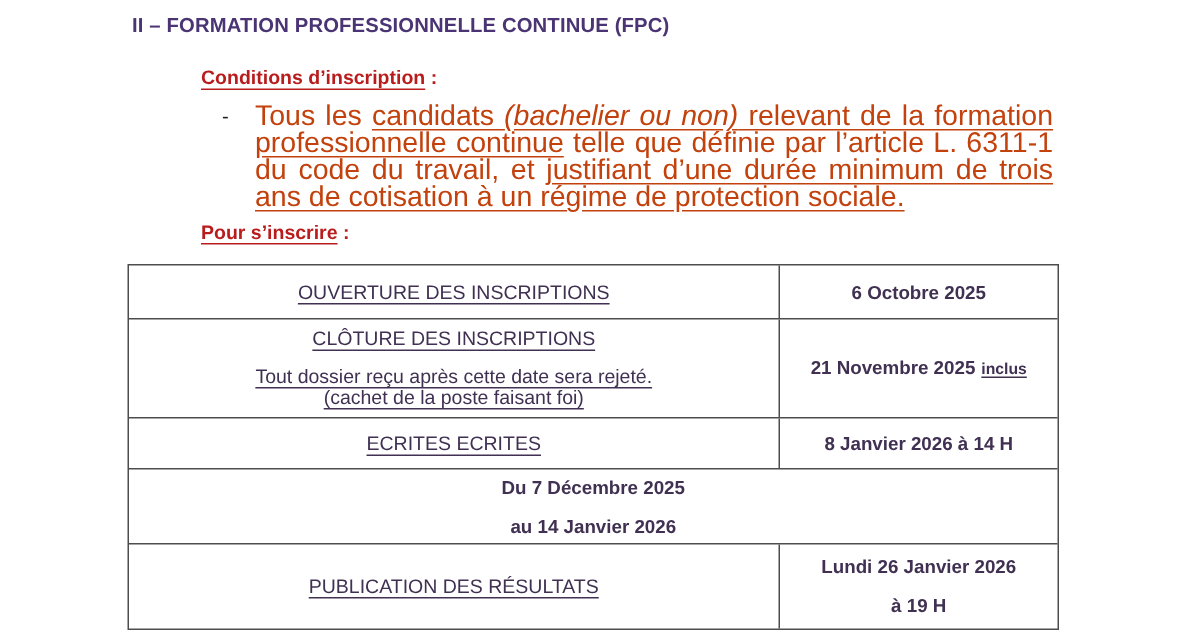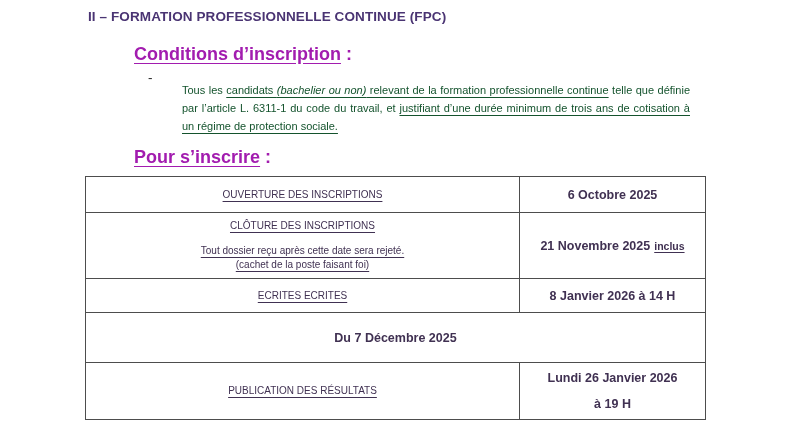--- a/index.html
+++ b/index.html
@@ -21,40 +21,40 @@
   .doc-title{
     position:absolute;left:88px;top:9px;
     font-size:13.5px;font-weight:bold;
     color:var(--title-purple);
     letter-spacing:0.1px;
     white-space:nowrap;
   }
   
   .sub-heading{
     position:absolute;left:134px;
-    font-size:18px;font-weight:bold;color:#a21caf;
+    font-size:13px;font-weight:bold;color:#b91c1c;
     white-space:nowrap;
   }
   .sub-heading .hu{text-decoration:underline;text-underline-offset:3px;}
   .heading-conditions{top:44px;}
   .heading-enroll{top:147px;}
   
   .para{
     position:absolute;left:148px;top:69px;width:554px;
     display:flex;align-items:flex-start;
   }
   .para .dash{
     flex:0 0 22px;
     font-size:13.5px;line-height:18px;
   }
   .para .ptext{
-    flex:1;margin:12px;
-    font-size:11px;line-height:18px;
+    flex:1;margin:0;
+    font-size:19px;line-height:18px;
     text-align:justify;
-    color:#14532d;
+    color:#c2410c;
   }
   .u{text-decoration:underline;text-underline-offset:2.5px;}
   .ui{text-decoration:underline;text-underline-offset:2.5px;font-style:italic;}
   
   .sched-table{
     position:absolute;left:85px;top:176px;width:621px;
     border:1px solid var(--border-gray);
     box-sizing:border-box;
     color:var(--table-purple);
   }
@@ -66,21 +66,21 @@
   .r4{height:49px;}
   .r5{height:56px;}
   .cell{
     display:flex;flex-direction:column;
     align-items:center;justify-content:center;
     text-align:center;
     box-sizing:border-box;
   }
   .cell.label{
     width:434px;border-right:1px solid var(--border-gray);
-    font-size:10px;
+    font-size:13px;
   }
   .cell.value{
     flex:1;
     font-size:12.5px;font-weight:bold;
   }
   .lline{
     text-decoration:underline;text-underline-offset:3px;
     line-height:14px;
   }
   .r2 .cell.label{justify-content:flex-start;padding-top:6px;text-align:right;}
@@ -137,20 +137,21 @@
         <div class="lline">ECRITES ECRITES</div>
       </div>
       <div class="cell value">
         <div class="vline">8 Janvier 2026 à 14 H</div>
       </div>
     </div>
 
     <div class="trow r4">
       <div class="cell value">
         <div class="vline">Du 7 Décembre 2025</div>
+        <div class="vline vgap">au 14 Janvier 2026</div>
       </div>
     </div>
 
     <div class="trow r5">
       <div class="cell label">
         <div class="lline">PUBLICATION DES RÉSULTATS</div>
       </div>
       <div class="cell value">
         <div class="vline">Lundi 26 Janvier 2026</div>
         <div class="vline vgap">à 19 H</div>

